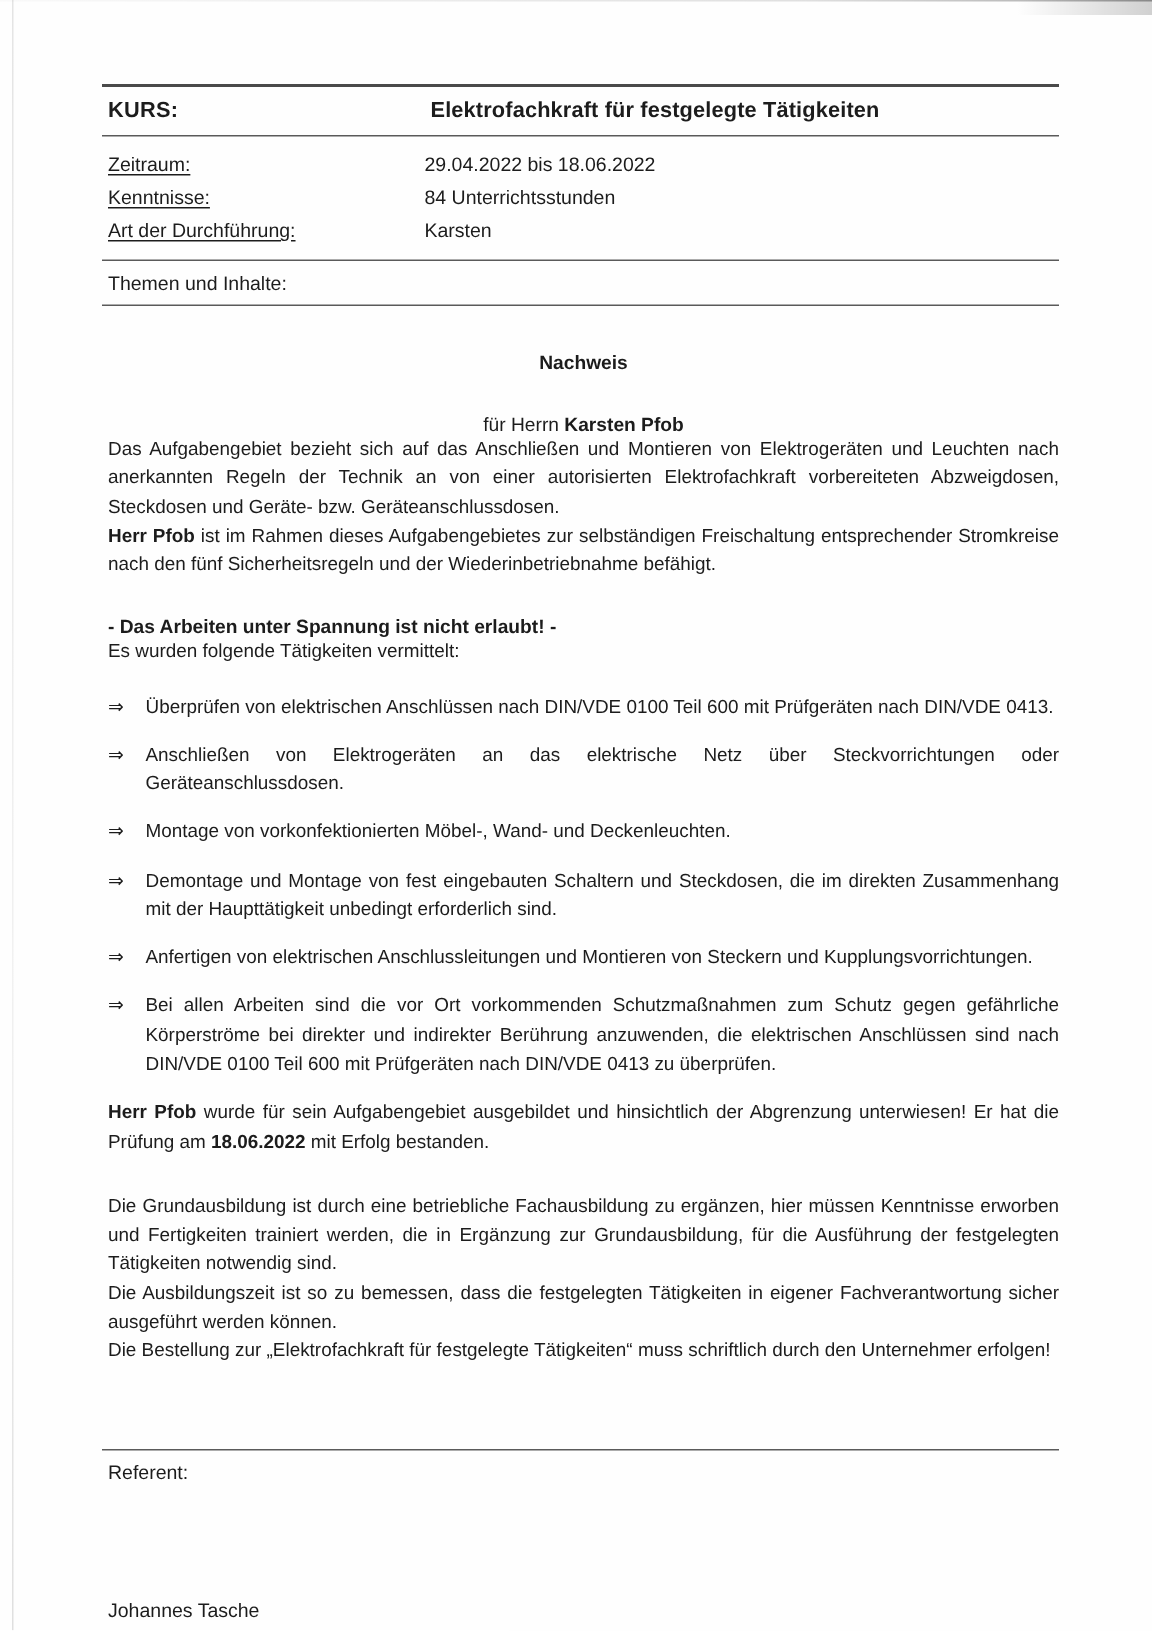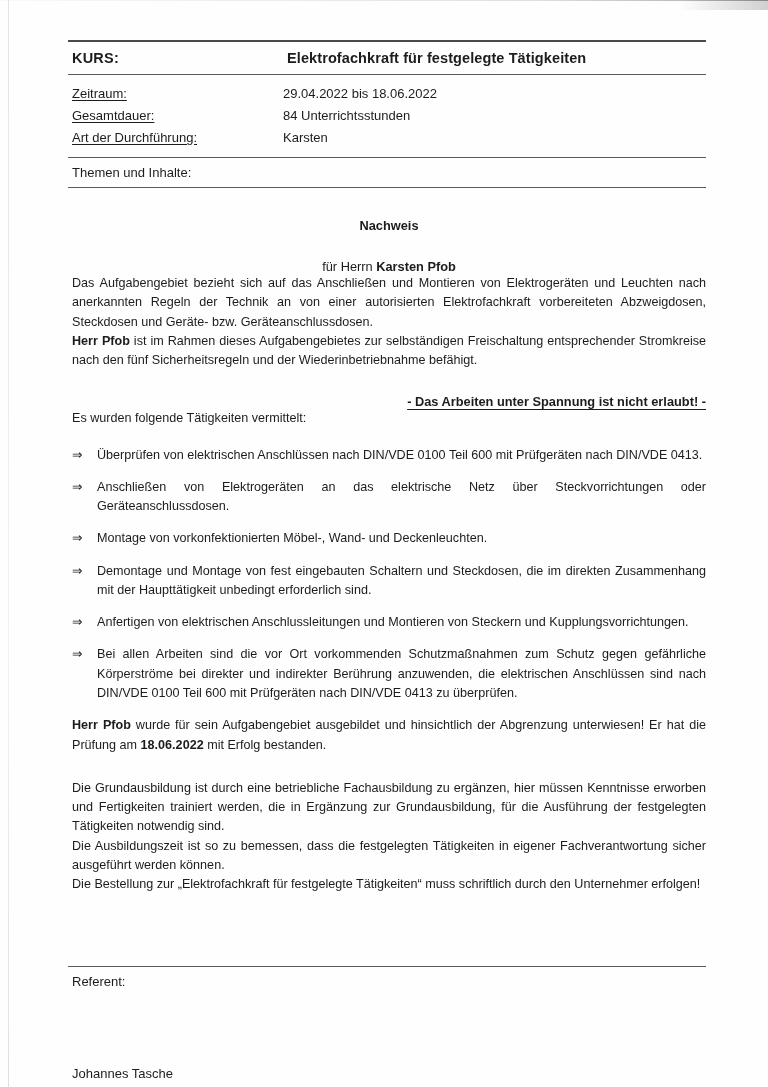--- a/index.html
+++ b/index.html
@@ -119,24 +119,23 @@
     text-align: justify;
     margin: 0;
     hyphens: manual;
   }
   .para-gap-1 { margin-top: 27px; }
   .para-gap-2 { margin-top: 22px; }
   .para-gap-3 { margin-top: 20px; }
 
   .warn {
     margin-top: 24px;
-    text-align: right;
+    text-align: left;
     font-weight: bold;
     font-size: 12.8px;
-    text-decoration: underline;
     text-underline-offset: 3px;
   }
 
   .intro-list {
     margin-top: 23px;
     font-size: 12.6px;
   }
 
   ul.tasks {
     list-style: none;
@@ -184,38 +183,38 @@
 </style>
 </head>
 <body>
 
 <div class="page">
 
   <div class="scan-edge-top"></div>
   <div class="scan-edge-left"></div>
   <div class="scan-shadow-tr"></div>
 
-  <div class="sheet" style="top:40px;">
+  <div class="sheet" style="top:56px;">
 
     <div class="rule-thick"></div>
 
     <div class="kurs-row">
       <span class="kurs-label">KURS:</span>
       <span class="kurs-title">Elektrofachkraft für festgelegte Tätigkeiten</span>
     </div>
 
     <div class="rule-thin"></div>
 
     <div class="meta">
       <div class="meta-row">
         <span class="meta-label">Zeitraum:</span>
         <span class="meta-value">29.04.2022 bis 18.06.2022</span>
       </div>
       <div class="meta-row">
-        <span class="meta-label">Gesamtdauer:</span>
+        <span class="meta-label">Kenntnisse:</span>
         <span class="meta-value">84 Unterrichtsstunden</span>
       </div>
       <div class="meta-row">
         <span class="meta-label">Art der Durchführung:</span>
         <span class="meta-value">Karsten</span>
       </div>
     </div>
 
     <div class="rule-thin"></div>
 

